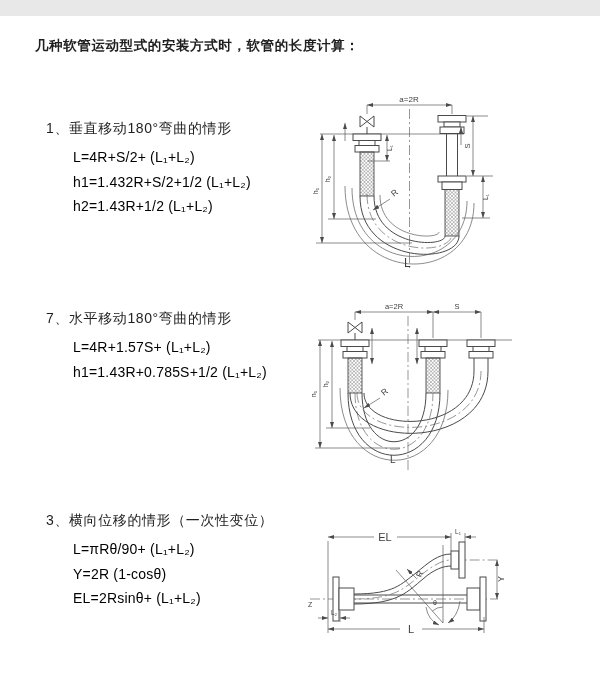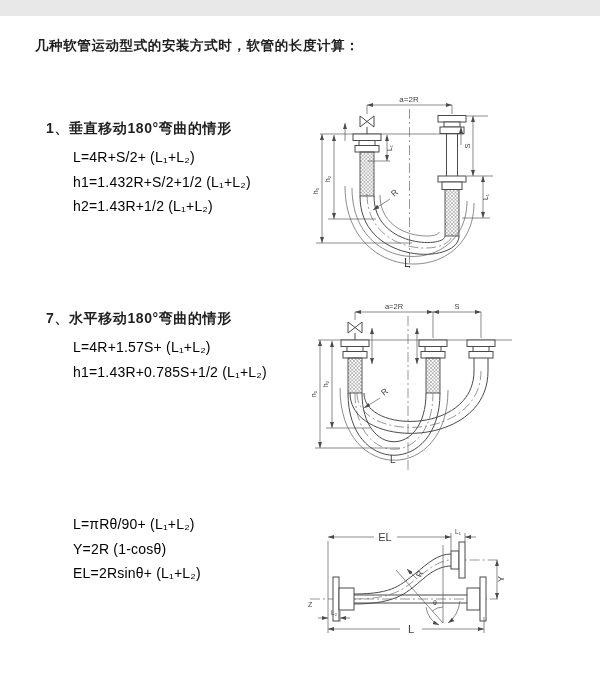--- a/index.html
+++ b/index.html
@@ -1,20 +1,20 @@
 <!DOCTYPE html>
 <html><head>
 <meta charset="utf-8">
 <style>
   html,body{margin:0;padding:0;background:#e8e8e8}
   .page{position:relative;width:600px;height:675px;margin:16px auto;background:#ffffff;
         font-family:"Liberation Sans","DejaVu Sans",sans-serif;color:#1f1f1f;overflow:hidden}
   .title{position:absolute;left:35px;top:21px;font-size:13.5px;font-weight:700;letter-spacing:.6px}
   .sec{position:absolute;left:46px}
-  .sec-h{font-size:14px;font-weight:700;letter-spacing:.6px;margin-bottom:7px}
+  .sec-h{font-size:14px;font-weight:400;letter-spacing:.6px;margin-bottom:7px}
   .fx{font-size:14px;margin-left:27px;line-height:24.5px;white-space:pre;letter-spacing:.2px;color:#000000}
   .dwg{position:absolute}
   .dwg text{font-family:"Liberation Sans","DejaVu Sans",sans-serif;fill:#3d3d3d}
   .ln{stroke:#4a4a4a;stroke-width:1;fill:none}
   .thin{stroke:#5a5a5a;stroke-width:.7;fill:none}
   .faint{stroke:#6d6d6d;stroke-width:.8;fill:none}
   .cl{stroke:#6a6a6a;stroke-width:.7;fill:none;stroke-dasharray:10 3 2 3}
   .fit{fill:#ffffff;stroke:#4a4a4a;stroke-width:1}
 </style>
 </head>
@@ -31,20 +31,21 @@
     <div class="fx">h2=1.43R+1/2 (L₁+L₂)</div>
   </div>
 
   <div class="sec" style="top:294px">
     <div class="sec-h">7、水平移动180°弯曲的情形</div>
     <div class="fx">L=4R+1.57S+ (L₁+L₂)</div>
     <div class="fx">h1=1.43R+0.785S+1/2 (L₁+L₂)</div>
   </div>
 
   <div class="sec" style="top:496px">
+    <div class="sec-h">3、横向位移的情形（一次性变位）</div>
     <div class="fx">L=πRθ/90+ (L₁+L₂)</div>
     <div class="fx">Y=2R (1-cosθ)</div>
     <div class="fx">EL=2Rsinθ+ (L₁+L₂)</div>
   </div>
 
   <svg class="dwg" style="left:312px;top:75px" width="288" height="185" viewBox="0 0 288 185">
     <defs>
       <marker id="arr1" viewBox="0 0 12 8" refX="12" refY="4" markerWidth="9" markerHeight="6" orient="auto-start-reverse">
         <path d="M0,0 L12,4 L0,8 z" fill="#4a4a4a"></path>
       </marker>

